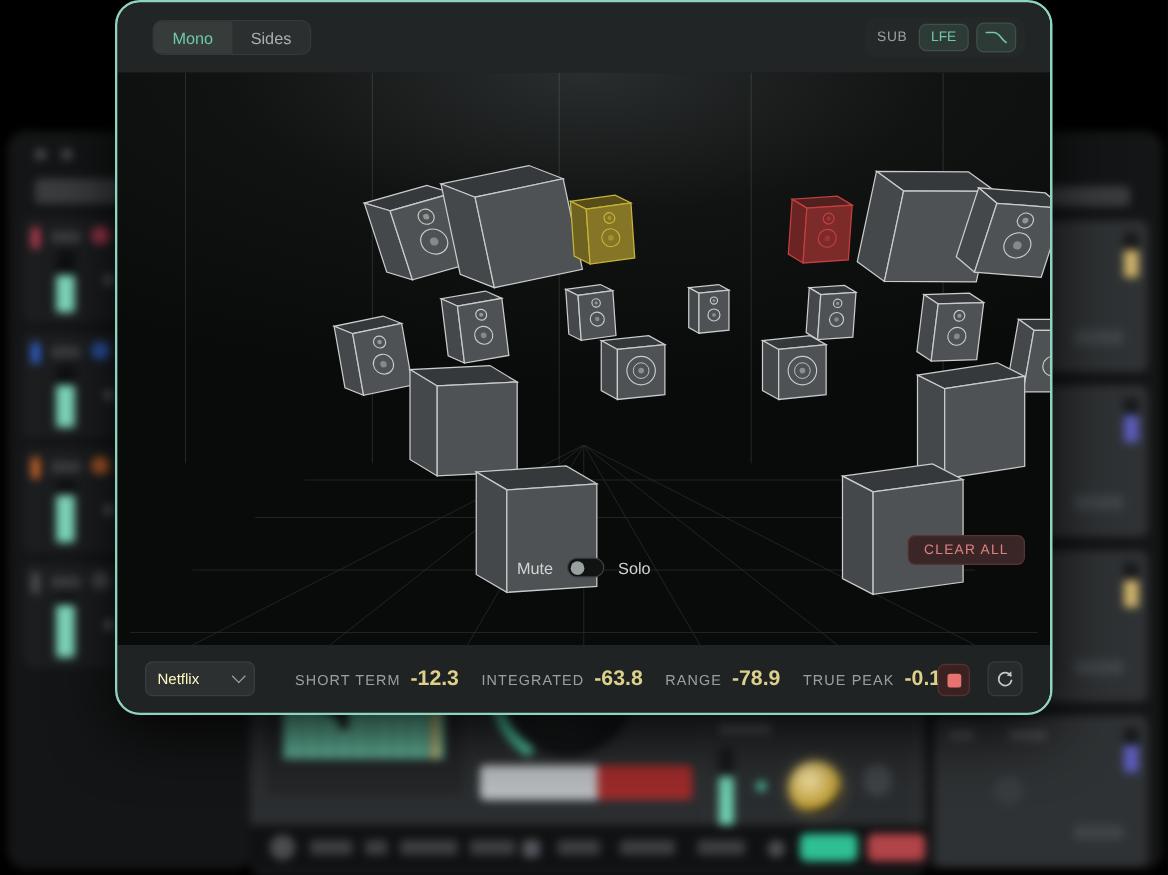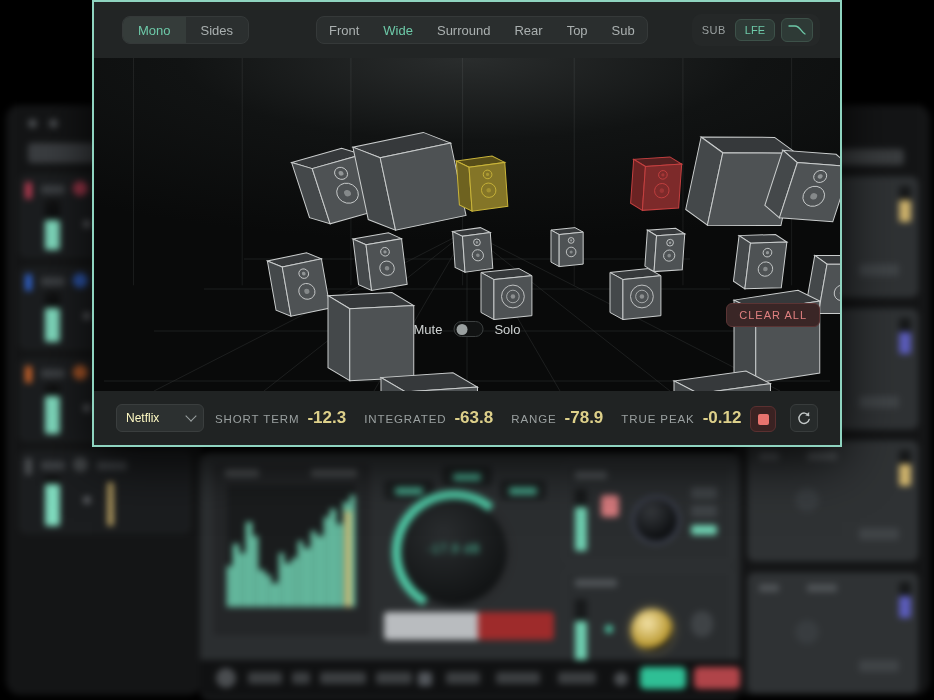--- a/index.html
+++ b/index.html
@@ -84,24 +84,24 @@
 
   .bottom-bar { position:absolute; left:200px; top:660px; width:540px; height:38px;
                 background:#101112; border-radius:0 0 10px 10px; }
   .bb-item { position:absolute; top:12px; height:12px; background:#3b3e40; border-radius:3px; }
   .bb-circ { position:absolute; top:8px; width:20px; height:20px; border-radius:50%; background:#4a4d50; }
   .bb-green { position:absolute; top:7px; width:46px; height:22px; border-radius:5px; background:#2fbf95; }
   .bb-red   { position:absolute; top:7px; width:46px; height:22px; border-radius:5px; background:#b04449; }
 
   
   #panel {
-    position:absolute; left:92px; top:0px; width:750px; height:447px;
+    position:absolute; left:92px; top:0px; width:750px; height:572px;
     background:#181a1a;
     border:2px solid #8fd4c0;
-    border-radius:0;
+    border-radius:20px;
     overflow:hidden;
     box-shadow: 0 14px 50px rgba(0,0,0,.85);
     text-decoration: underline;
   }
   .panel-inner { position:absolute; inset:0; background:#1c1e1e; }
 
   
   .toolbar { position:absolute; left:0; right:0; top:0; height:56px; background:#222525; }
 
   .seg { position:absolute; display:flex; background:#2b2f2f; border-radius:8px;
@@ -154,21 +154,21 @@
 
   .preset {
     position:relative; margin-left:22px; width:88px; height:28px;
     background:#2c3030; border:1px solid #3a3e3e; border-radius:6px;
     display:flex; align-items:center; padding:0 9px; }
   .preset-name { font-size:12px; color:#fef9c3; }
   .chev { position:absolute; right:8px; width:8px; height:8px;
           border-right:1.6px solid #9aa0a0; border-bottom:1.6px solid #9aa0a0;
           transform:translateY(-2px) rotate(45deg); }
 
-  .meters { display:flex; align-items:baseline; gap:8px; margin-left:11px; }
+  .meters { display:flex; align-items:baseline; gap:8px; margin-left:32px; }
   .m-item { display:flex; align-items:baseline; gap:8px; margin-right:10px; }
   .m-lbl { font-size:11.5px; color:#9aa0a0; letter-spacing:.9px; }
   .m-val { font-size:17px; color:#ddd08a; font-weight:600; }
 
   .rec-btn { position:absolute; right:64px; bottom:13px; width:26px; height:26px;
              background:#3a2222; border:1px solid #5a3030; border-radius:6px;
              display:flex; align-items:center; justify-content:center; }
   .rec-sq { width:11px; height:11px; background:#e8736e; border-radius:2px; }
   .reset-btn { position:absolute; right:22px; bottom:13px; width:28px; height:28px;
                background:#272b2b; border:1px solid #383c3c; border-radius:6px;
@@ -382,28 +382,20 @@
   <div id="panel">
     <div class="panel-inner">
 
       <div class="toolbar">
 
         <div class="seg" id="seg-mono">
           <div class="opt active">Mono</div>
           <div class="opt">Sides</div>
         </div>
 
-        <div class="seg plain" id="seg-layer">
-          <div class="opt">Front</div>
-          <div class="opt active">Wide</div>
-          <div class="opt">Surround</div>
-          <div class="opt">Rear</div>
-          <div class="opt">Top</div>
-          <div class="opt">Sub</div>
-        </div>
 
         <div class="subgrp">
           <span class="sub-lbl">SUB</span>
           <span class="lfe-btn">LFE</span>
           <span class="curve-btn">
             <svg width="20" height="14" viewBox="0 0 20 14">
               <path d="M2 3 H8 C13 3 14 9 18 11" stroke="#6dc9a8" stroke-width="1.3" fill="none" stroke-linecap="round"></path>
             </svg>
           </span>
         </div>

